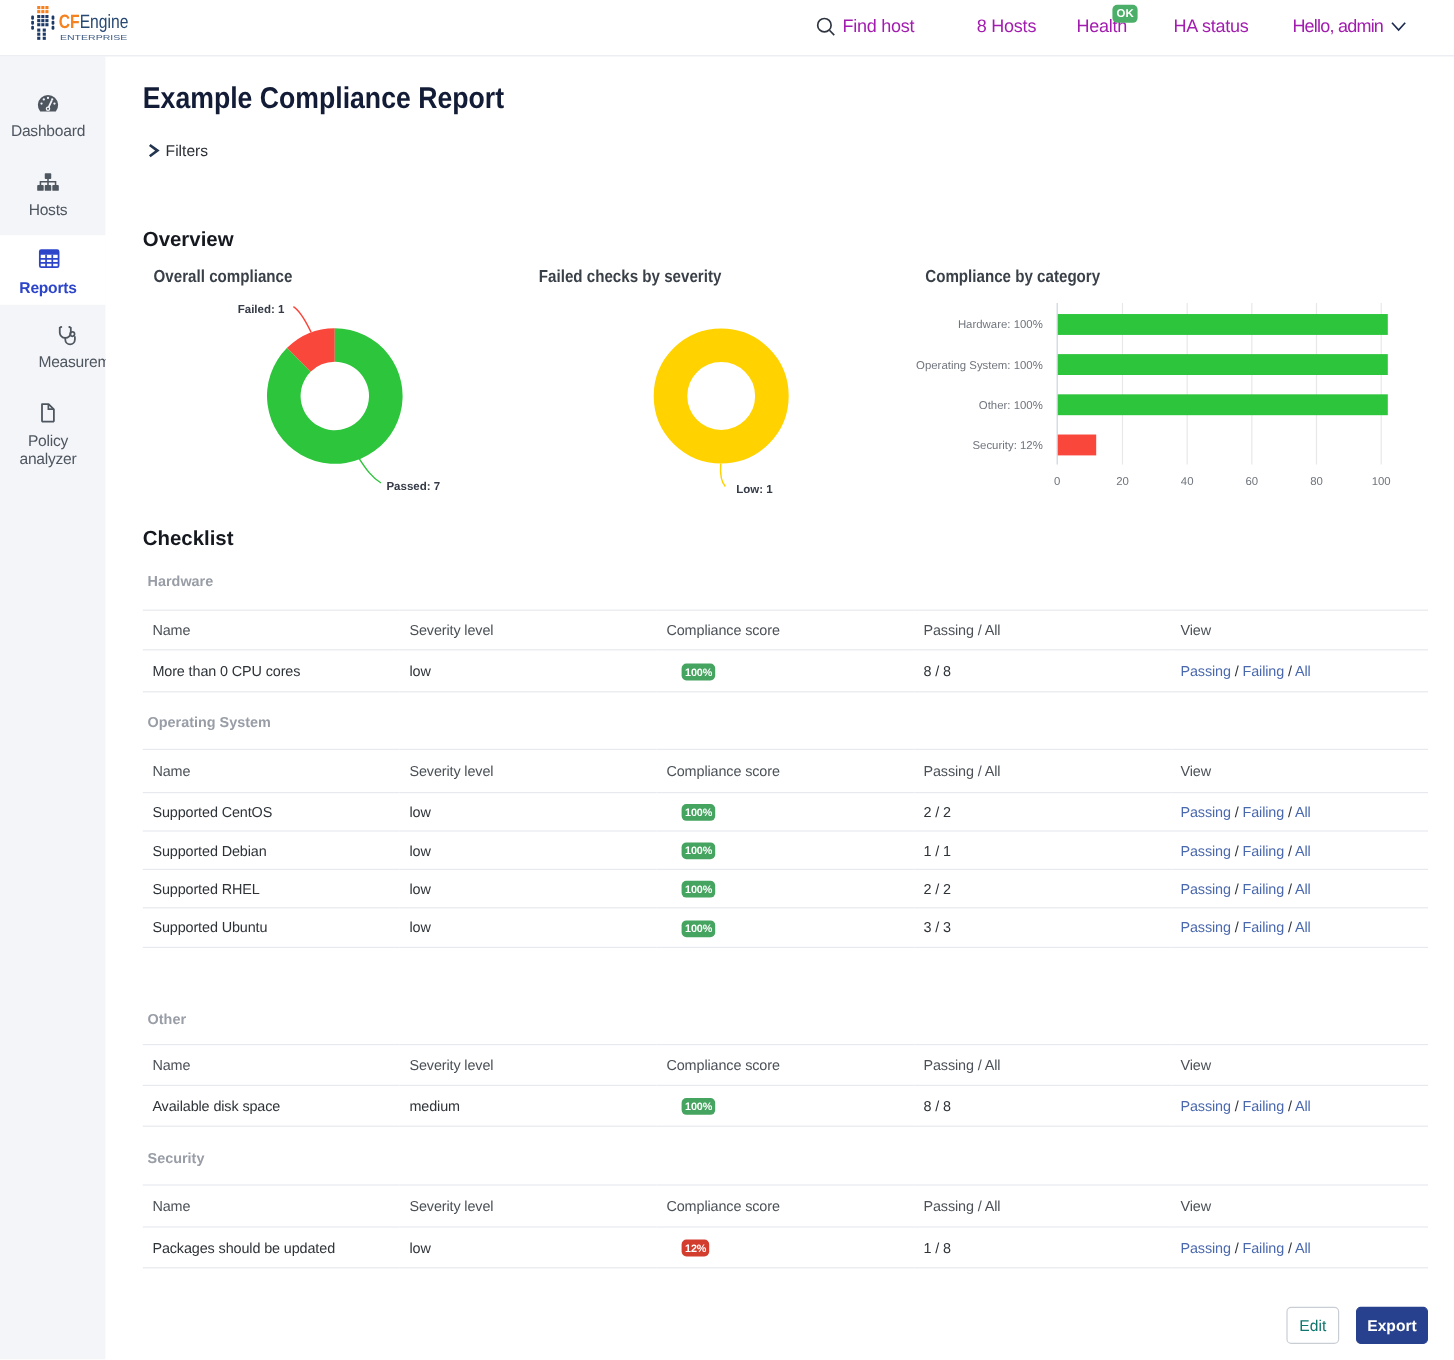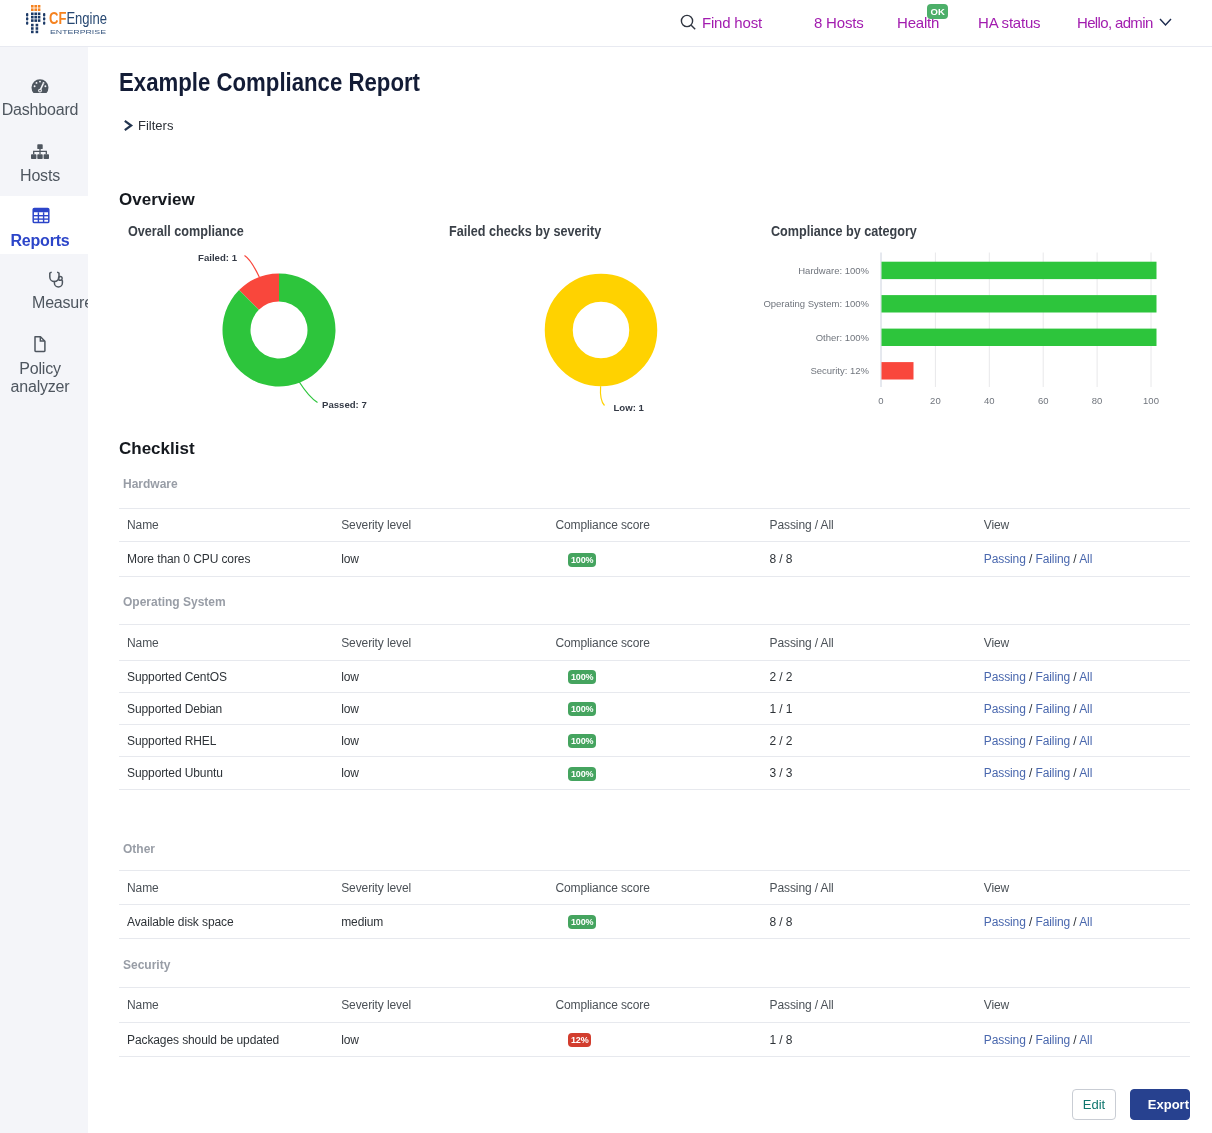--- a/index.html
+++ b/index.html
@@ -9,21 +9,21 @@
 
   
   #topbar { position:absolute; left:0; top:0; width:1212px; height:47px; background:#fff;
     border-bottom:1px solid #e8eaf1; z-index:5; }
   .nav-item { position:absolute; top:0; height:46px; line-height:46px; color:#a21caf;
     font-size:15px; letter-spacing:-0.2px; white-space:nowrap; }
 
   
   #sidebar { position:absolute; left:0; top:47px; width:88px; height:1086px; background:#f4f5f9; }
   .side-item { position:absolute; left:0; width:80px; text-align:center; color:#4e565f; }
-  .side-item .lbl { font-size:16px; display:block; letter-spacing:-0.2px; }
+  .side-item .lbl { font-size:13px; display:block; letter-spacing:-0.2px; }
   .side-active { position:absolute; left:0; top:149px; width:88px; height:58px; background:#fff; }
 
   
   #main { position:absolute; left:88px; top:47px; width:1124px; height:1086px; background:#fff; }
   h1 { position:absolute; left:31px; top:21px; font-size:25px; font-weight:bold; color:#131c36;
     transform:scaleX(0.888); transform-origin:0 0; white-space:nowrap; }
   .h2 { position:absolute; font-size:17px; font-weight:bold; color:#15191f; }
   .chart-title { position:absolute; top:176px; font-size:14.5px; font-weight:bold; color:#3a4048; transform:scaleX(0.87); transform-origin:0 0; white-space:nowrap; }
 
   
@@ -344,14 +344,14 @@
           <td><span style="margin-left:13px;" class="badge bg-red">12%</span></td>
           <td>1 / 8</td>
           <td><a class="lk">Passing</a> / <a class="lk">Failing</a> / <a class="lk">All</a></td>
         </tr>
   </tbody>
     </table>
 
   <div class="btn" style="left:984px; top:1042px; width:44px; background:#fff; border:1px solid #c9cdd4;
        color:#0f766e; line-height:29px;">Edit</div>
   <div class="btn" style="left:1042px; top:1042px; width:60px; background:#27418f; border:1px solid #27418f;
-       color:#fff; line-height:29px; font-weight:bold;text-align:right;">Export</div>
+       color:#fff; line-height:29px; font-weight:bold;">Export</div>
 </div>
 
 </body></html>

